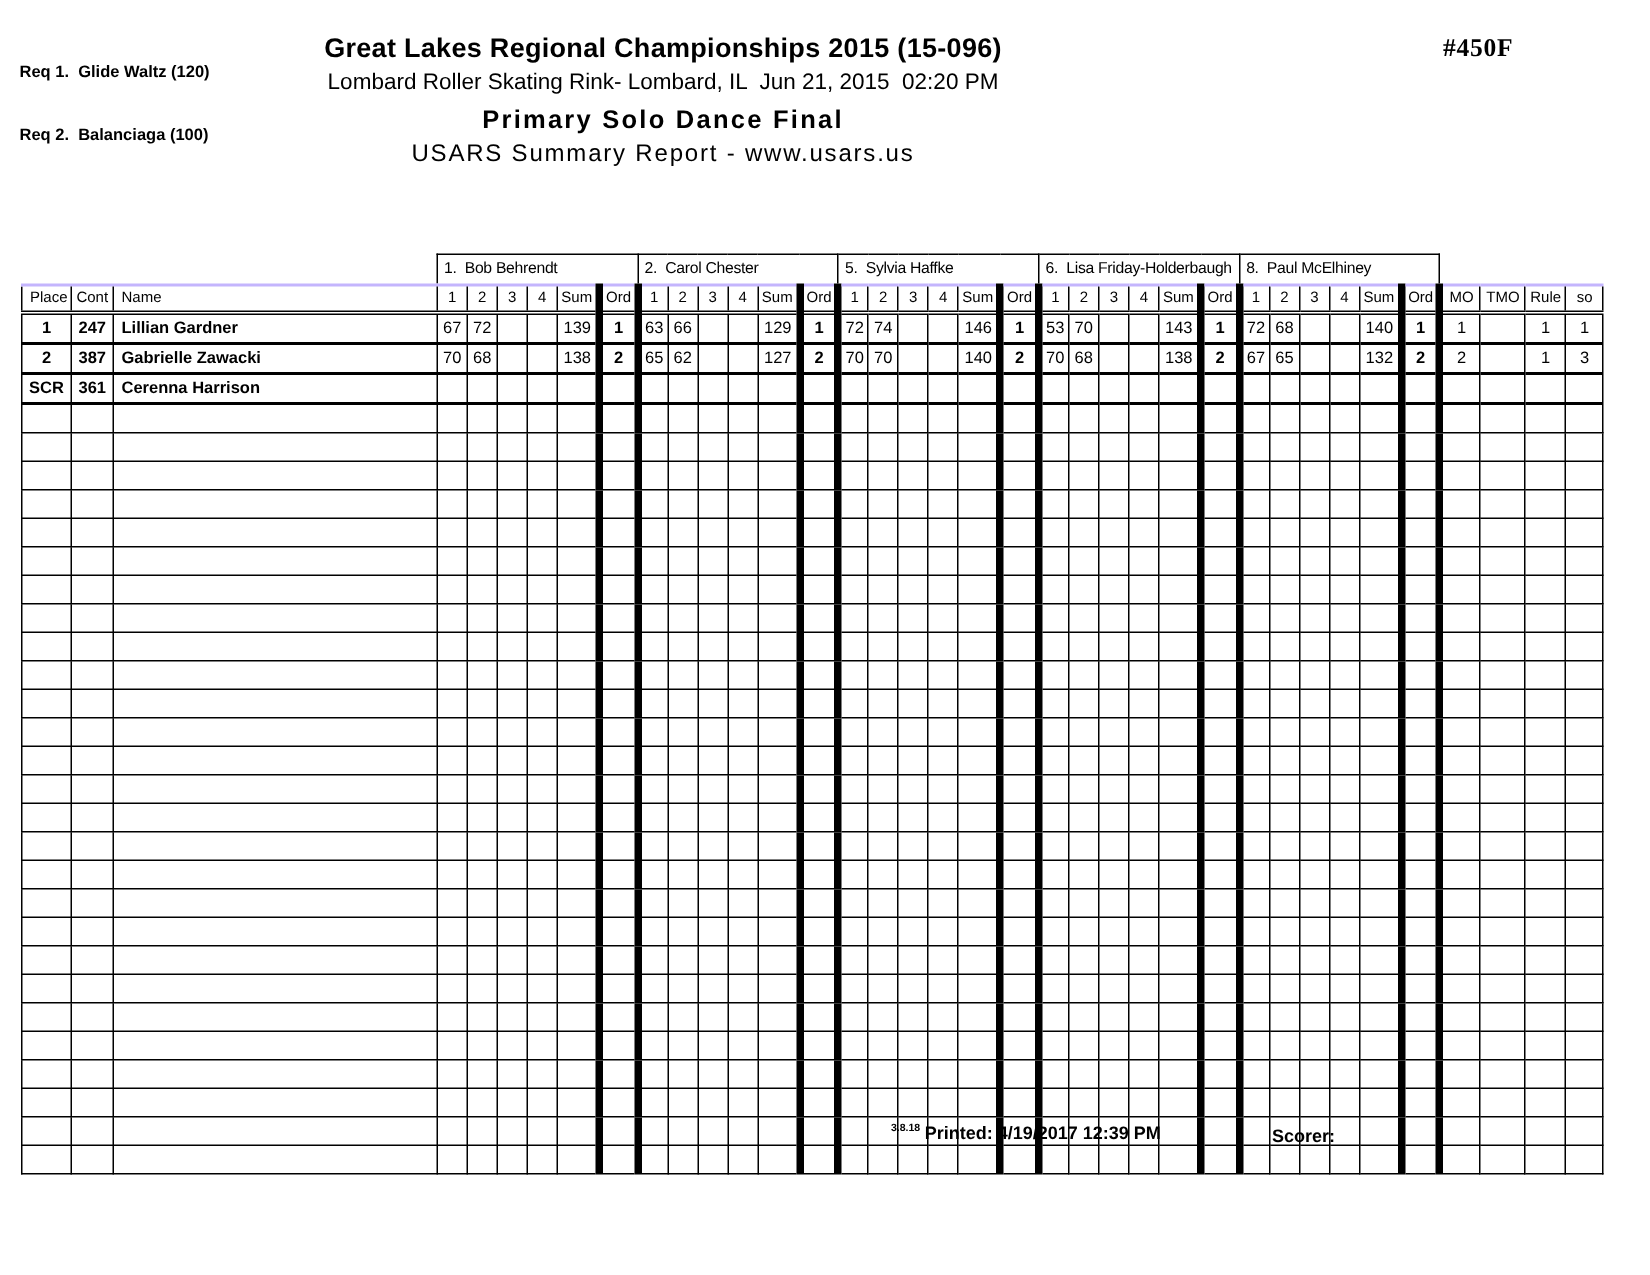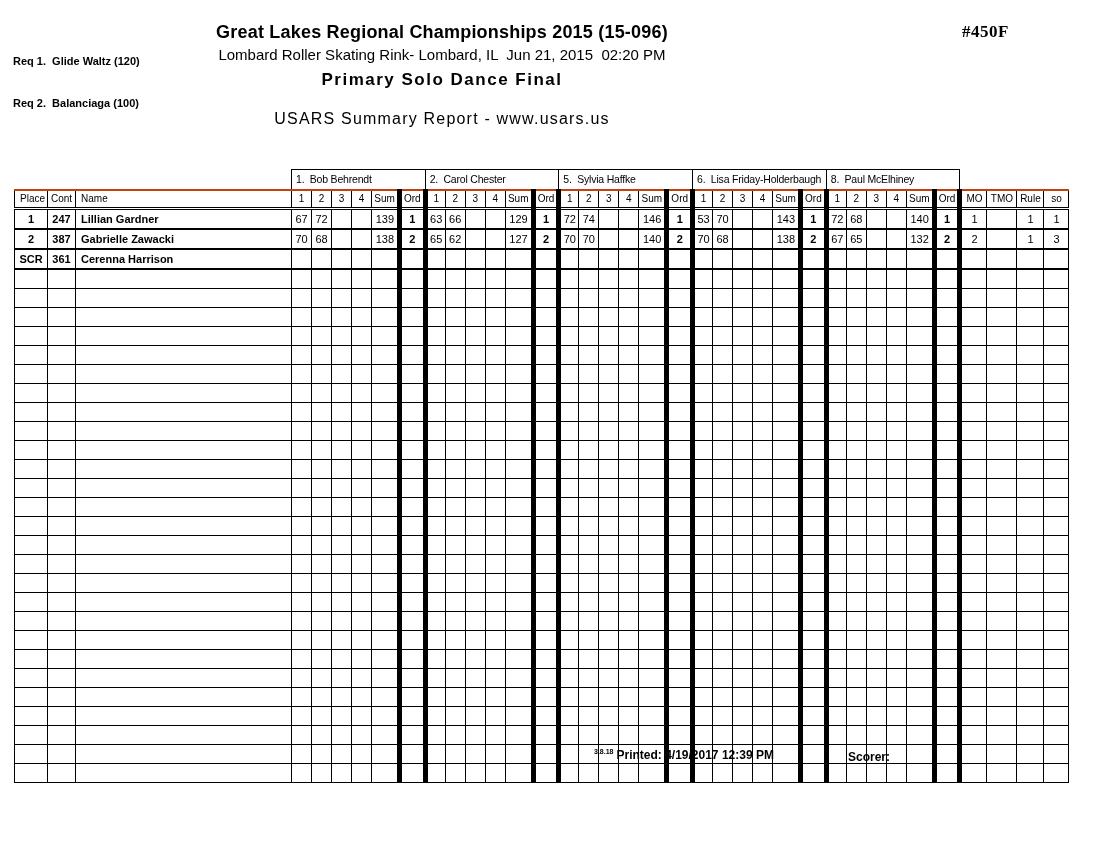--- a/index.html
+++ b/index.html
@@ -1,36 +1,36 @@
 <!DOCTYPE html>
 <html><head>
 <meta charset="utf-8">
 <style>
   html,body{margin:0;padding:0;background:#fff;}
   .page{position:relative;width:1100px;height:850px;background:#fff;color:#000;
         font-family:"Liberation Sans","DejaVu Sans",sans-serif;overflow:hidden;}
 
-  .req-block{position:absolute;left:13px;top:26px;font-size:11px;font-weight:bold;
+  .req-block{position:absolute;left:13px;top:13px;font-size:11px;font-weight:bold;
              line-height:14px;white-space:pre;}
   .event-number{position:absolute;left:962px;top:22px;font-size:17px;font-weight:bold;letter-spacing:.5px;font-family:Liberation Serif, serif;}
 
   .header-block{position:absolute;left:0;top:22px;width:884px;text-align:center;}
   .title{font-size:18px;font-weight:bold;letter-spacing:.2px;}
   .venue{font-size:15px;margin-top:3px;white-space:pre;}
   .event-title{font-size:17px;font-weight:bold;letter-spacing:1.5px;margin-top:7px;}
-  .report-line{font-size:16px;letter-spacing:1.2px;margin-top:20px;}
+  .report-line{font-size:16px;letter-spacing:1.2px;margin-top:4px;}
 
   table.results{position:absolute;left:14px;top:137px;border-collapse:collapse;table-layout:fixed;margin-top:32px;}
   table.results td{border:1px solid #000;height:18px;line-height:18px;padding:0 2px;
                    font-size:11px;overflow:hidden;white-space:nowrap;}
   table.results td.band{white-space:pre;font-size:10.5px;letter-spacing:-.2px;
                         padding-left:4px;height:19px;line-height:19px;}
   table.results td.band-spacer{border:none;}
   table.results td.hdr{font-size:10px;height:16px;line-height:16px;
-                       border-top:2px solid #c2410c;border-bottom:3px double #000;}
+                       border-top:2px solid #c4b5fd;border-bottom:3px double #000;}
   .ctr{text-align:center;}
   .rt{text-align:right;padding-right:3px !important;}
   .lf{text-align:left;padding-left:5px !important;}
   .b{font-weight:bold;}
   td.ord{border-left:5px solid #000 !important;border-right:5px solid #000 !important;}
   tr.filled td{border-bottom:2px solid #000;}
 
   .footer-line{position:absolute;left:594px;top:748px;font-size:12px;font-weight:bold;white-space:pre;}
   .version{font-size:7px;vertical-align:5px;letter-spacing:0;margin-right:3px;}
   .scorer{position:absolute;left:848px;top:750px;font-size:12px;font-weight:bold;}

